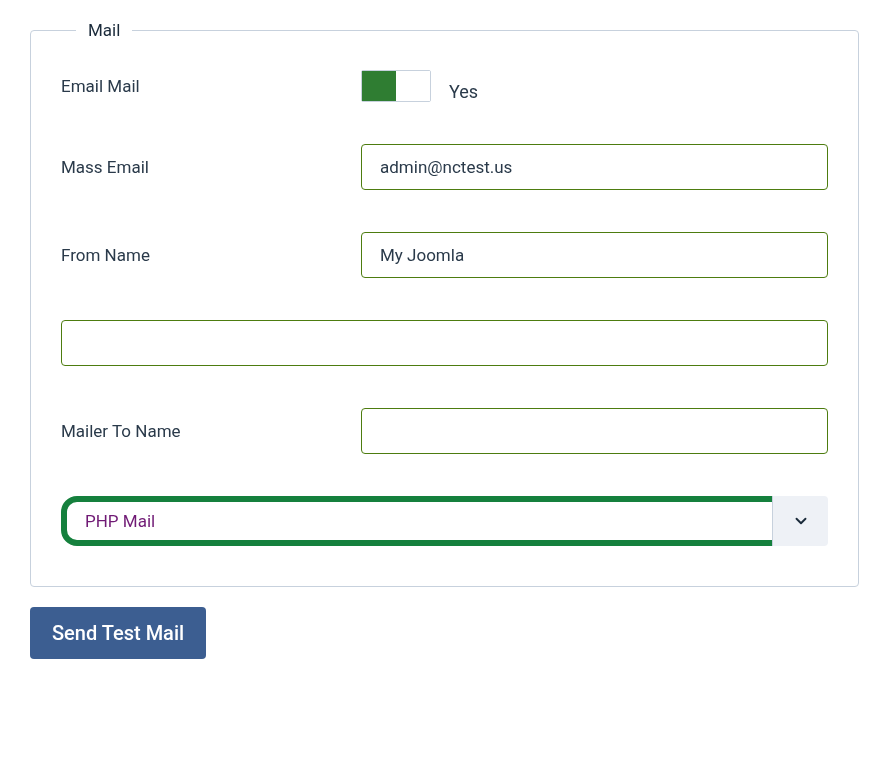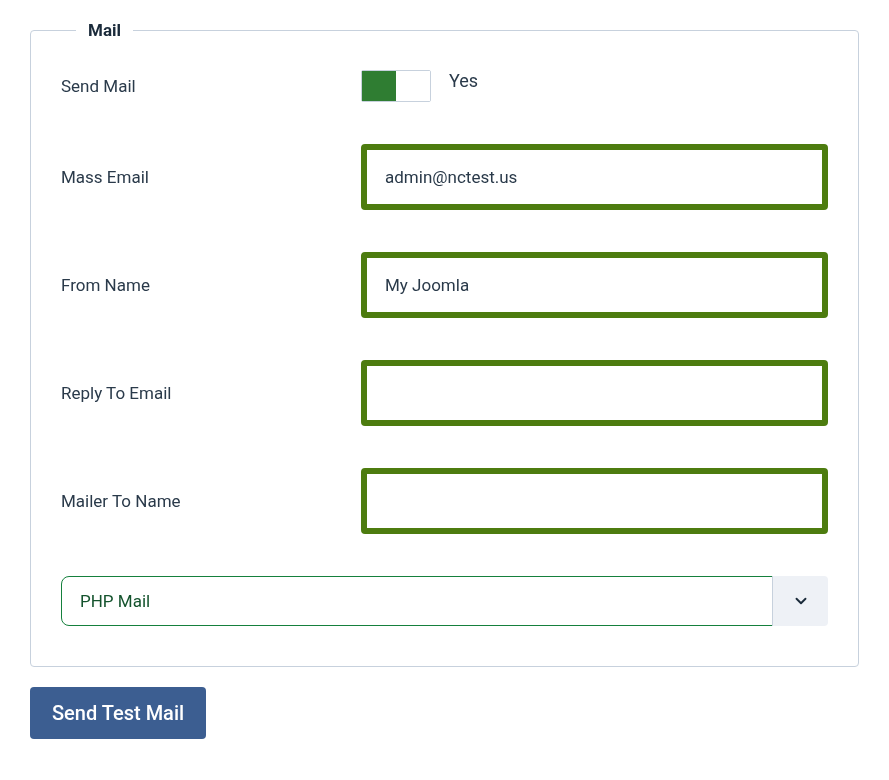--- a/index.html
+++ b/index.html
@@ -14,21 +14,21 @@
       color: #1a2a3a;
       width: 889px;
     }
     fieldset {
       border: 1px solid #c7d1dd;
       border-radius: 4px;
       padding: 30px 30px 30px 30px;
       position: relative;
     }
     legend {
-      font-weight: 700;
+      font-weight: 400;
       font-size: 17px;
       color: #1a2a3a;
       padding: 0 12px;
       margin-left: 15px;
     }
     .form-row {
       display: flex;
       align-items: center;
       margin-bottom: 42px;
     }
@@ -40,21 +40,21 @@
       font-size: 17px;
       color: #2a3a4a;
       flex-shrink: 0;
     }
     .form-control {
       flex: 1;
     }
     
     .toggle-wrapper {
       display: flex;
-      align-items: flex-start;
+      align-items: flex-end;
     }
     .toggle {
       width: 70px;
       height: 32px;
       border: 1px solid #c7d1dd;
       border-radius: 2px;
       display: flex;
       cursor: pointer;
       background: #fff;
       position: relative;
@@ -80,42 +80,42 @@
       outline-offset: 1px;
     }
     .toggle-text {
       margin-left: 18px;
       font-size: 18px;
       color: #2a3a4a;
     }
     
     .text-input {
       width: 100%;
-      height: 66px;
-      border: 6px solid #4d7c0f;
+      height: 46px;
+      border: 1px solid #4d7c0f;
       border-radius: 4px;
       padding: 0 18px;
       font-size: 17px;
       color: #2a3a4a;
       font-family: inherit;
       outline: none;
     }
     
     .select-wrapper {
       position: relative;
       width: 100%;
     }
     .select {
       width: 100%;
       height: 50px;
-      border: 1px solid #15803d;
-      border-radius: 8px;
+      border: 6px solid #15803d;
+      border-radius: 16px;
       padding: 0 18px;
       font-size: 17px;
-      color: #14532d;
+      color: #701a75;
       background: #fff;
       appearance: none;
       -webkit-appearance: none;
       cursor: pointer;
       font-family: inherit;
       outline: none;
     }
     .select-arrow {
       position: absolute;
       right: 0;
@@ -150,21 +150,21 @@
   </style>
 </head>
 <body>
 
 
 
 <fieldset>
   <legend>Mail</legend>
 
   <div class="form-row">
-    <div class="form-label">Send Mail</div>
+    <div class="form-label">Email Mail</div>
     <div class="form-control toggle-wrapper">
       <div class="toggle toggle-on">
         <div class="toggle-half left"></div>
         <div class="toggle-half right"></div>
       </div>
       <span class="toggle-text">Yes</span>
     </div>
   </div>
 
 
@@ -176,21 +176,20 @@
   </div>
 
   <div class="form-row">
     <div class="form-label">From Name</div>
     <div class="form-control">
       <input type="text" class="text-input" value="My Joomla" style="">
     </div>
   </div>
 
   <div class="form-row">
-    <div class="form-label">Reply To Email</div>
     <div class="form-control">
       <input type="text" class="text-input" value="" style="">
     </div>
   </div>
 
   <div class="form-row">
     <div class="form-label">Mailer To Name</div>
     <div class="form-control">
       <input type="text" class="text-input" value="" style="">
     </div>

